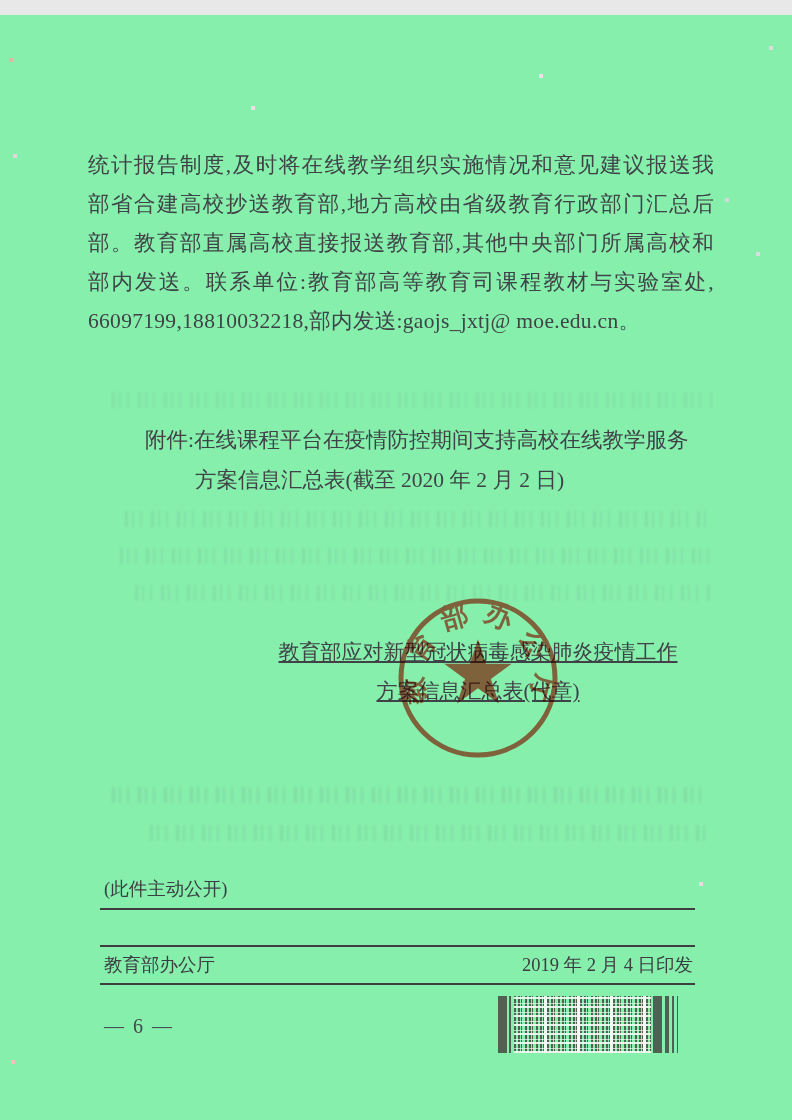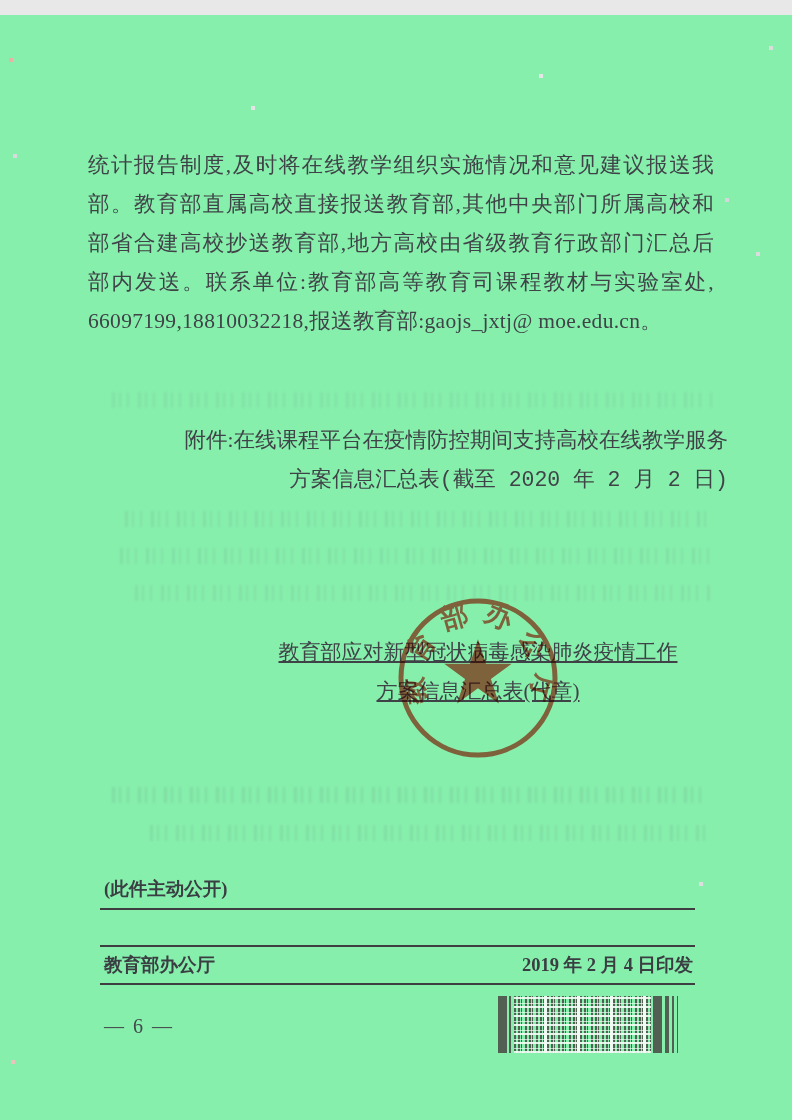--- a/index.html
+++ b/index.html
@@ -9,33 +9,33 @@
     font-family:"Liberation Serif","DejaVu Serif",serif;
     color:#3f4347;
   }
   
   .body-text { position:absolute; left:88px; top:131px; width:626px;
     font-size:21.5px; line-height:39px; letter-spacing:0.3px; }
   .bline { white-space:nowrap; }
   .bline.just { white-space:normal; text-align:justify; text-align-last:justify; text-justify:inter-character; }
   
   .attachment { position:absolute; left:88px; top:405px; width:640px;
-    font-size:21.5px; line-height:40px;text-align:right; }
+    font-size:21.5px; line-height:40px; }
   .att-1 { padding-left:57px; white-space:nowrap; }
-  .att-2 { padding-left:107px; white-space:nowrap;font-family:Liberation Mono, monospace; }
+  .att-2 { padding-left:107px; white-space:nowrap; }
   
   .signature { position:absolute; left:278px; top:618px; width:400px;
     font-size:21px; line-height:39px; text-align:center; }
   .sig-line { white-space:nowrap;text-decoration:underline; }
   
   .seal { position:absolute; left:393px; top:578px; width:170px; height:170px;
     mix-blend-mode:multiply; opacity:0.88; pointer-events:none; }
   .seal svg { width:170px; height:170px; display:block; }
   
-  .footer-text { position:absolute; font-size:18.5px; line-height:24px; color:#3a3e42; white-space:nowrap;font-weight:bold; }
+  .footer-text { position:absolute; font-size:18.5px; line-height:24px; color:#3a3e42; white-space:nowrap; }
   .f-disclosure { left:104px; top:862px; }
   .f-distribution { left:104px; top:900px; }
   .f-issuer-row { left:104px; top:938px; width:589px; display:flex; justify-content:space-between; }
   .rule { position:absolute; left:100px; width:595px; height:2px; background:#3e3e40; }
   .rule-1 { top:893px; } .rule-2 { top:930px; } .rule-3 { top:968px; }
   .page-number { position:absolute; left:104px; top:1000px; font-size:20px;
     letter-spacing:2px; color:#44484c; white-space:nowrap; }
   
   .barcode { position:absolute; left:498px; top:981px; width:180px; height:57px; opacity:0.92; }
   .barcode .bar { position:absolute; top:0; bottom:0; background:#4d544c; }
@@ -62,24 +62,24 @@
       726px 184px 0 1px #d5d8da, 757px 238px 0 1px #dadcde, 252px 92px 0 1px #e2e4e6,
       12px 1046px 0 1px #e8c4bc, 700px 868px 0 1px #dcdedf, 540px 60px 0 1px #e4e6e8; }
 </style>
 </head>
 <body>
 
 <div class="page">
 
   <div class="body-text">
     <div class="bline just">统计报告制度,及时将在线教学组织实施情况和意见建议报送我</div>
+    <div class="bline just">部省合建高校抄送教育部,地方高校由省级教育行政部门汇总后</div>
     <div class="bline just">部。教育部直属高校直接报送教育部,其他中央部门所属高校和</div>
-    <div class="bline just">部省合建高校抄送教育部,地方高校由省级教育行政部门汇总后</div>
     <div class="bline just">部内发送。联系单位:教育部高等教育司课程教材与实验室处,</div>
-    <div class="bline">66097199,18810032218,报送教育部:gaojs_jxtj@ moe.edu.cn。</div>
+    <div class="bline">66097199,18810032218,部内发送:gaojs_jxtj@ moe.edu.cn。</div>
   </div>
 
   <div class="attachment">
     <div class="att-1">附件:在线课程平台在疫情防控期间支持高校在线教学服务</div>
     <div class="att-2">方案信息汇总表(截至 2020 年 2 月 2 日)</div>
   </div>
 
   <div class="signature">
     <div class="sig-line">教育部应对新型冠状病毒感染肺炎疫情工作</div>
     <div class="sig-line">方案信息汇总表(代章)</div>

